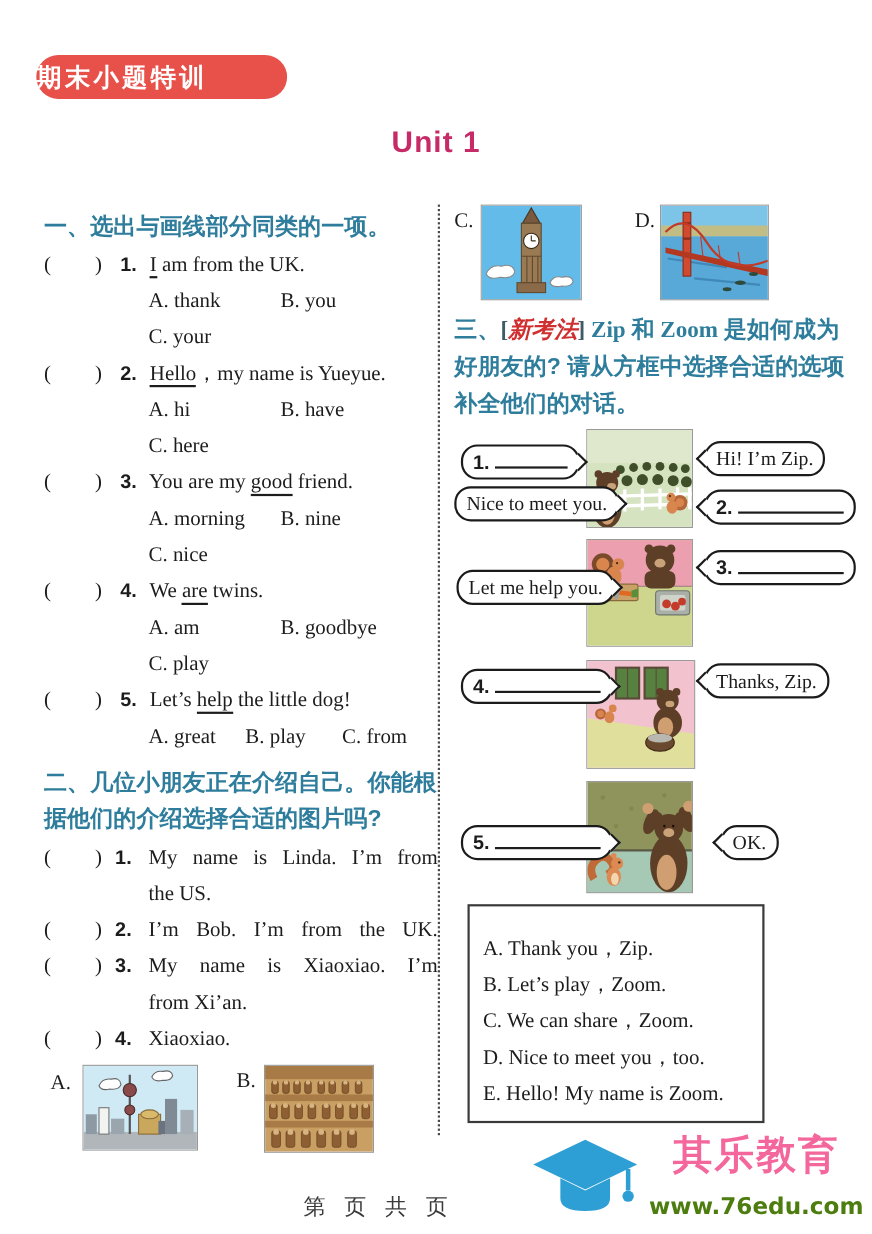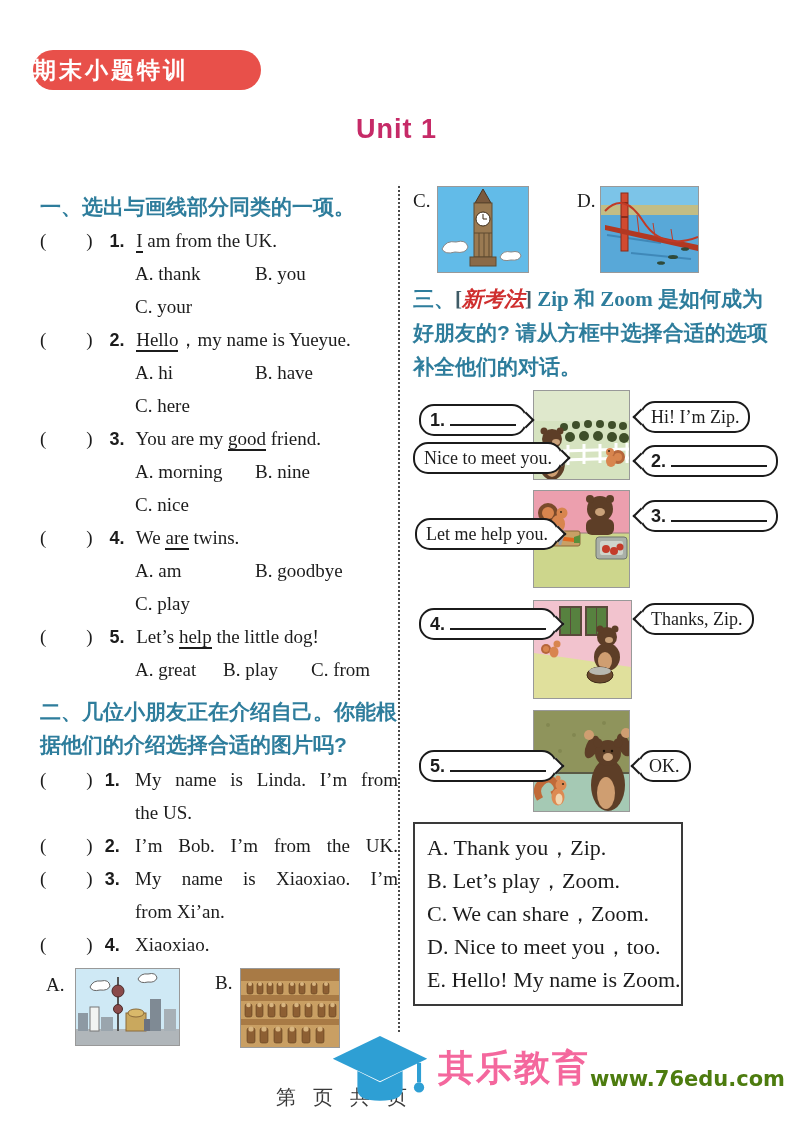--- a/index.html
+++ b/index.html
@@ -40,27 +40,27 @@
   .tag{color:var(--c-tag);font-style:italic;font-weight:700;font-family:"Liberation Serif",serif}
   .bubble{position:absolute;background:#fff;border:2px solid #1b1b1b;border-radius:15px;
           padding:3px 9px;font-size:18px;line-height:22px;white-space:nowrap;z-index:2}
   .bn{font:700 18px "Liberation Sans",sans-serif}
   .blank{display:inline-block;width:66px;height:13px;border-bottom:2px solid #1c1c1c;margin-left:5px}
   .wide .blank{width:96px}
   .tr::after{content:"";position:absolute;right:-7px;top:50%;margin-top:-6px;width:10px;height:10px;
              background:#fff;border-top:2px solid #1b1b1b;border-right:2px solid #1b1b1b;transform:rotate(45deg)}
   .tl::after{content:"";position:absolute;left:-7px;top:50%;margin-top:-6px;width:10px;height:10px;
              background:#fff;border-left:2px solid #1b1b1b;border-bottom:2px solid #1b1b1b;transform:rotate(45deg)}
-  .ansbox{position:absolute;left:0;top:636px;width:254px;border:2px solid #3a3a3a;
-          padding:7px 0 8px 12px;font-size:22px;line-height:33px;background:#fff}
+  .ansbox{position:absolute;left:12px;top:636px;width:254px;border:2px solid #3a3a3a;
+          padding:22px 0 8px 12px;font-size:19px;line-height:33px;background:#fff}
   
   .footer{position:absolute;left:276px;top:1084px;width:280px;text-align:left;
           font-size:20px;letter-spacing:6px;color:#3a3a3a}
   .logo{position:absolute;right:8px;top:1032px;display:flex;align-items:center;gap:6px}
-  .logocol{display:flex;flex-direction:row;align-items:flex-start}
+  .logocol{display:flex;flex-direction:column;align-items:center}
   .logotext{color:var(--c-lpink);font:700 36px/1 "Liberation Sans",sans-serif;letter-spacing:2px}
   .logourl{color:#4d7c0f;font:700 21px/1 "DejaVu Sans",sans-serif;margin-top:19px}
   svg{display:block}
 </style>
 </head>
 <body>
 
 <div class="page">
 
   <div class="badge">期末小题特训</div>
@@ -370,21 +370,21 @@
       <circle cx="70" cy="40" r="1.2" fill="#1c120a"></circle>
         <circle cx="78" cy="40" r="1.2" fill="#1c120a"></circle>
       <path d="M6 88 q-6 -10 2 -17 q8 -7 14 2 q4 7 -4 11" fill="none" stroke="#c06a38" stroke-width="7"></path>
       <ellipse cx="24" cy="86" rx="6.5" ry="8.5" fill="#dd8a52"></ellipse>
       <ellipse cx="25" cy="88" rx="3.5" ry="5.5" fill="#f2d6b0"></ellipse>
       <circle cx="27" cy="74" r="5.5" fill="#dd8a52"></circle>
       <circle cx="24" cy="67" r="2.5" fill="#dd8a52"></circle>
       <circle cx="29" cy="73" r="1.1" fill="#3a2a18"></circle>
     </svg>
     <div class="bubble tr wide" style="left:6px;top:564px"><b class="bn">5.</b><span class="blank"></span></div>
-    <div class="bubble tl" style="left:225px;top:564px">OK.</div>
+    <div class="bubble tl" style="left:242px;top:564px">OK.</div>
 
     <div class="ansbox">
       <div>A. Thank you，Zip.</div>
       <div>B. Let’s play，Zoom.</div>
       <div>C. We can share，Zoom.</div>
       <div>D. Nice to meet you，too.</div>
       <div>E. Hello! My name is Zoom.</div>
     </div>
   </div>
 

